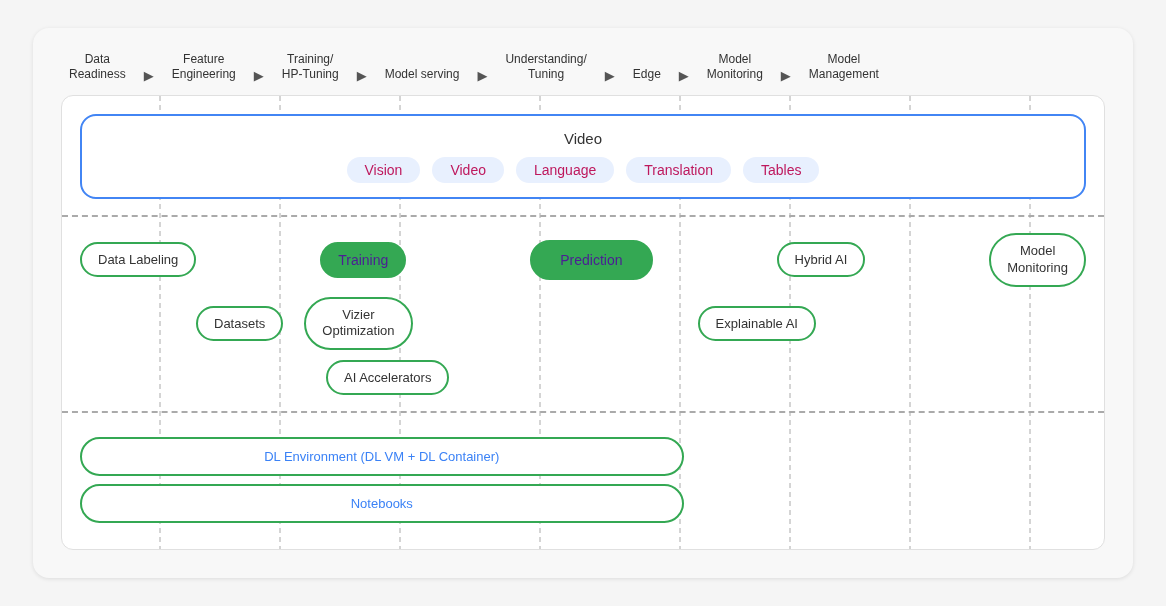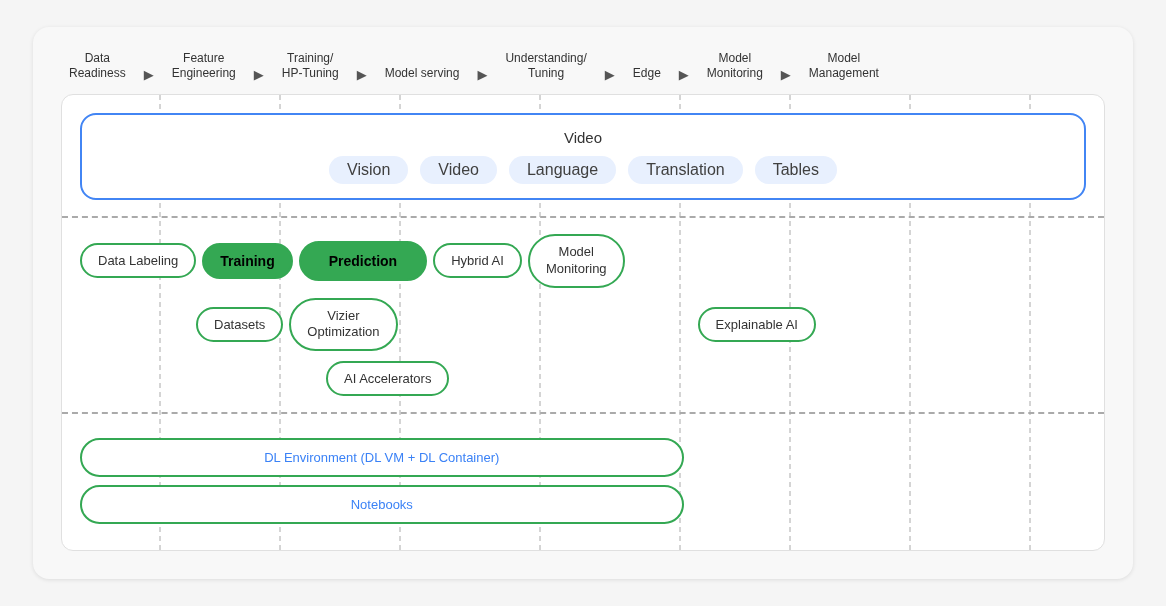--- a/index.html
+++ b/index.html
@@ -88,22 +88,22 @@
     .automl-chips {
       display: flex;
       gap: 12px;
       justify-content: center;
       flex-wrap: wrap;
     }
     .automl-chip {
       background: #e8f0fe;
       border-radius: 20px;
       padding: 5px 18px;
-      font-size: 16px;
-      color: #404040;
+      font-size: 14px;
+      color: #be185d;
       border: none;
     }
 
     
     .dashed-divider {
       border: none;
       border-top: 2px dashed #aaa;
       margin: 16px 0;
       position: relative;
       z-index: 2;
@@ -111,37 +111,38 @@
 
     
     .services-section {
       padding: 0 18px;
       position: relative;
       z-index: 1;
     }
     .services-row {
       display: flex;
       align-items: center;
-      gap: 6px;
+      gap: 21px;
       flex-wrap: nowrap;
       margin-bottom: 10px;
+      justify-content: space-between;
     }
     .service-pill {
       border: 2px solid #34a853;
       border-radius: 30px;
       padding: 8px 16px;
       font-size: 13px;
       color: #333;
       background: white;
       white-space: nowrap;
     }
     .service-pill.filled {
       background: #34a853;
-      color: #000000;
-      font-weight: 700;
+      color: #4c1d95;
+      font-weight: 400;
       font-size: 14px;
     }
     .service-pill.large {
       padding: 10px 28px;
       font-size: 14px;
     }
 
     
     .pipelines-row {
       margin: 8px 18px 8px 18px;

